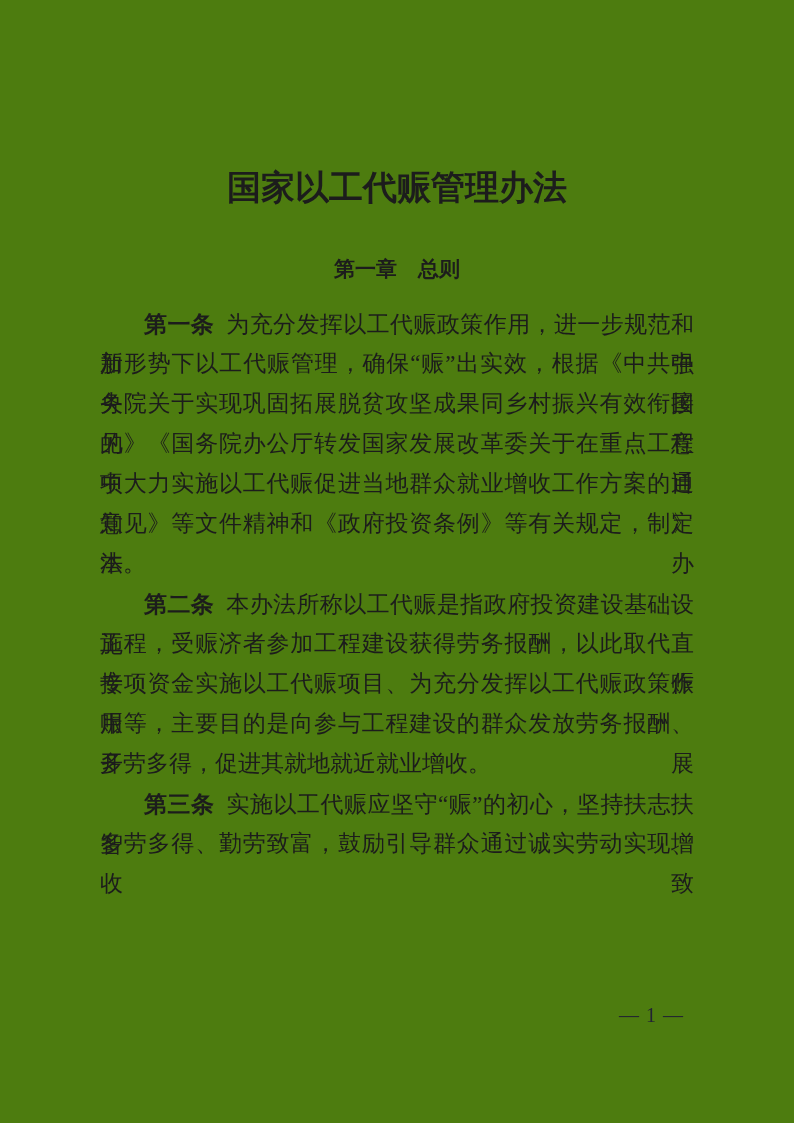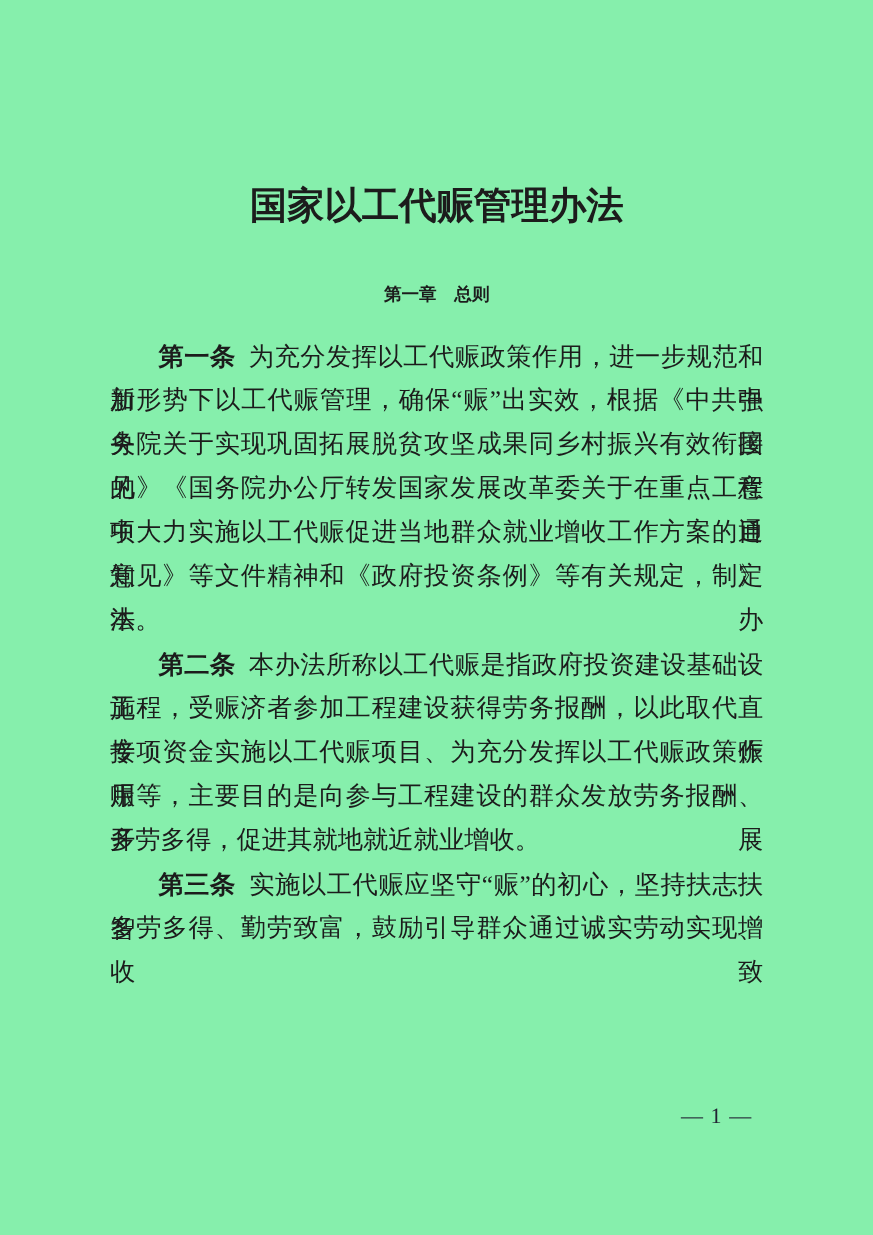--- a/index.html
+++ b/index.html
@@ -8,41 +8,41 @@
     width: 794px;
     height: 1123px;
     position: relative;
     overflow: hidden;
     color: #1c1c1c;
     font-family: "Liberation Serif", "DejaVu Serif", serif;
   }
   .page {
     position: absolute;
     inset: 0;
-    background: #86efac;
+    background: #4d7c0f;
   }
   .doc-title {
     position: absolute;
     top: 166px;
     left: 0;
     width: 100%;
     text-align: center;
     font-size: 34px;
     line-height: 44px;
     font-weight: 700;
     font-family: "Liberation Serif", "DejaVu Serif", serif;
     letter-spacing: 0px;
   }
   .chapter-heading {
     position: absolute;
     top: 253px;
     left: 0;
     width: 100%;
     text-align: center;
-    font-size: 16px;
+    font-size: 21px;
     line-height: 32px;
     font-weight: 700;
     font-family: "Liberation Sans", "DejaVu Sans", sans-serif;
   }
   .doc-body {
     position: absolute;
     top: 304px;
     left: 100px;
     width: 594px;
     font-size: 23px;

